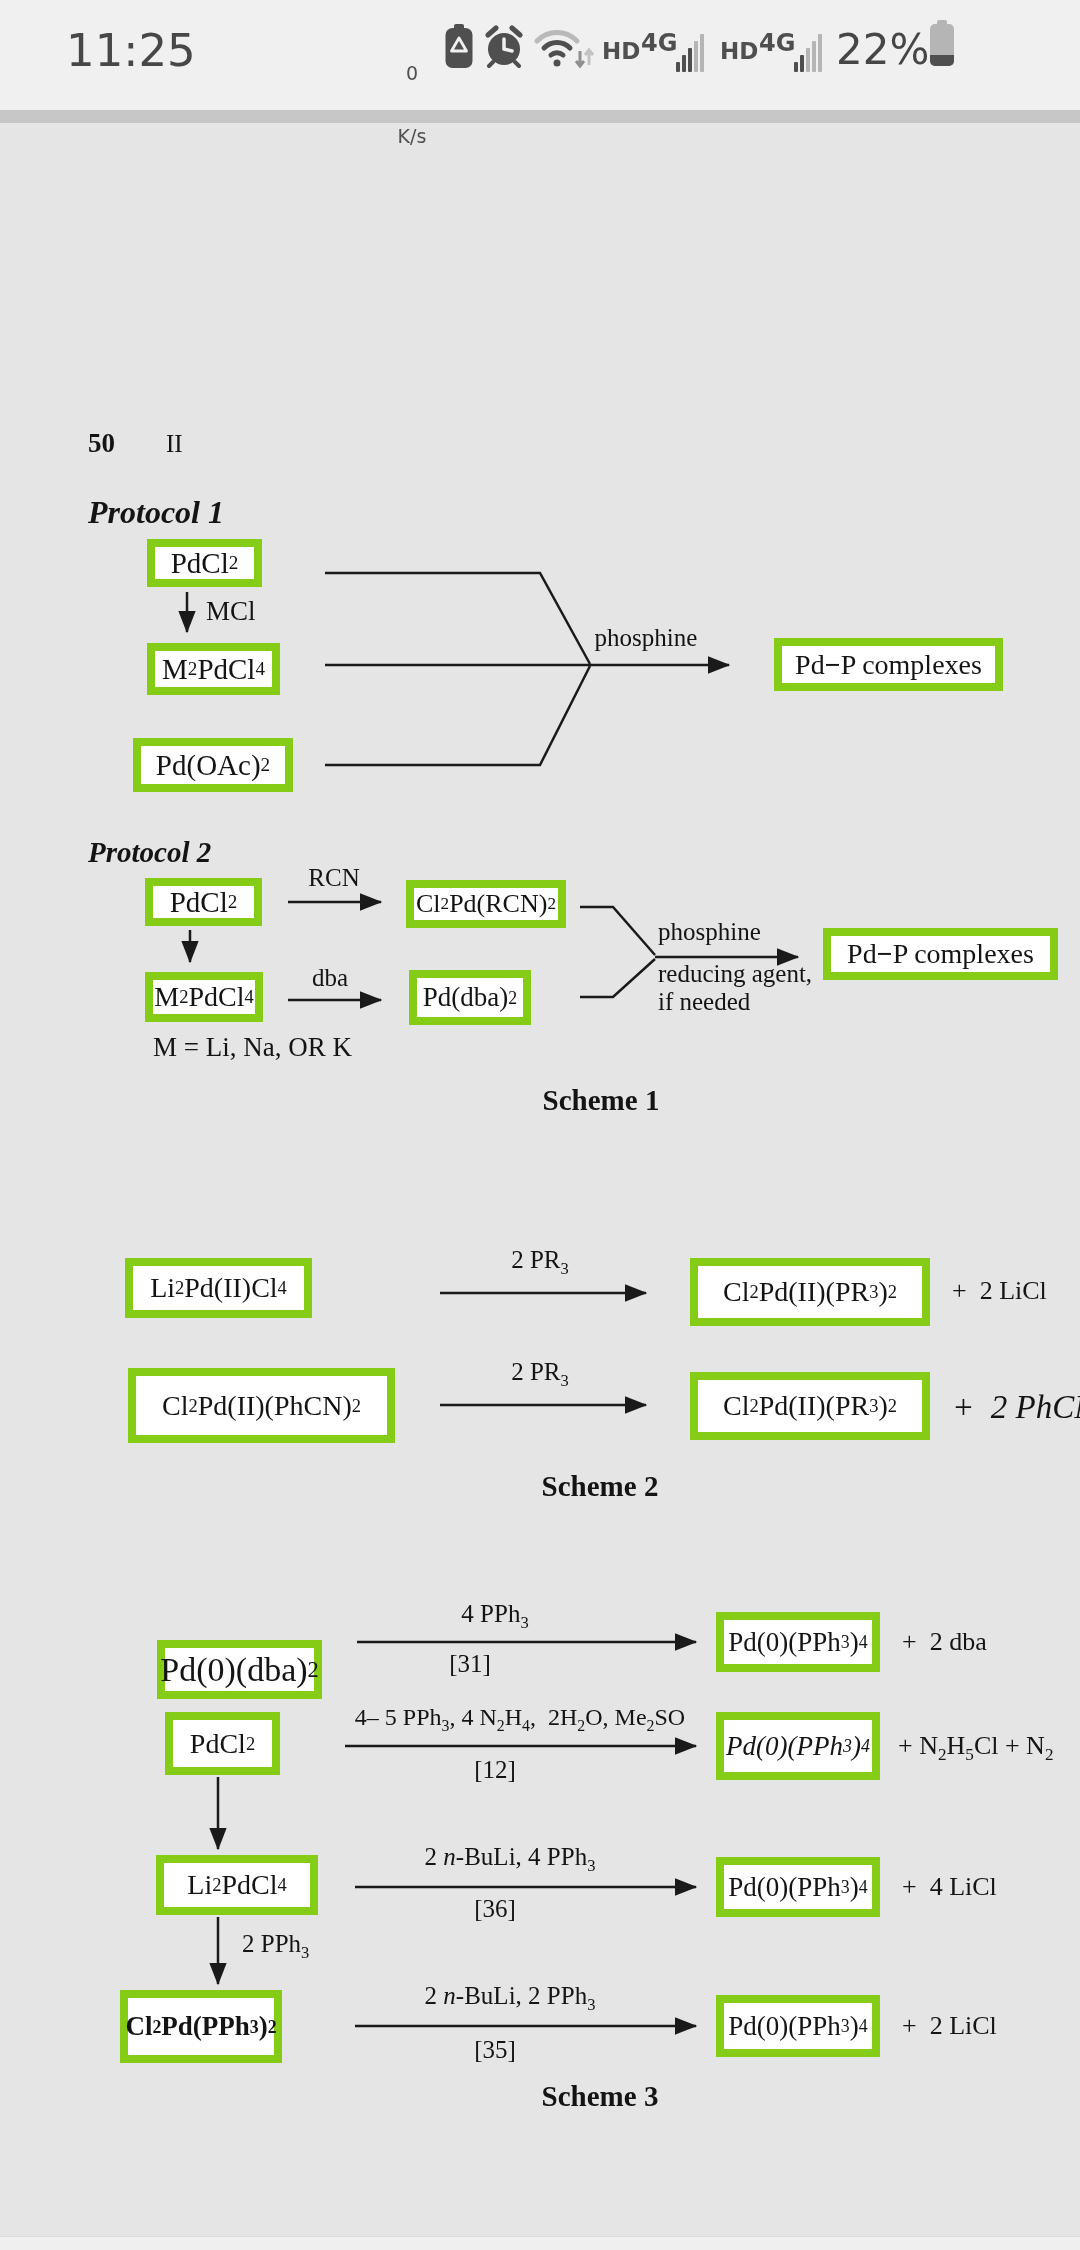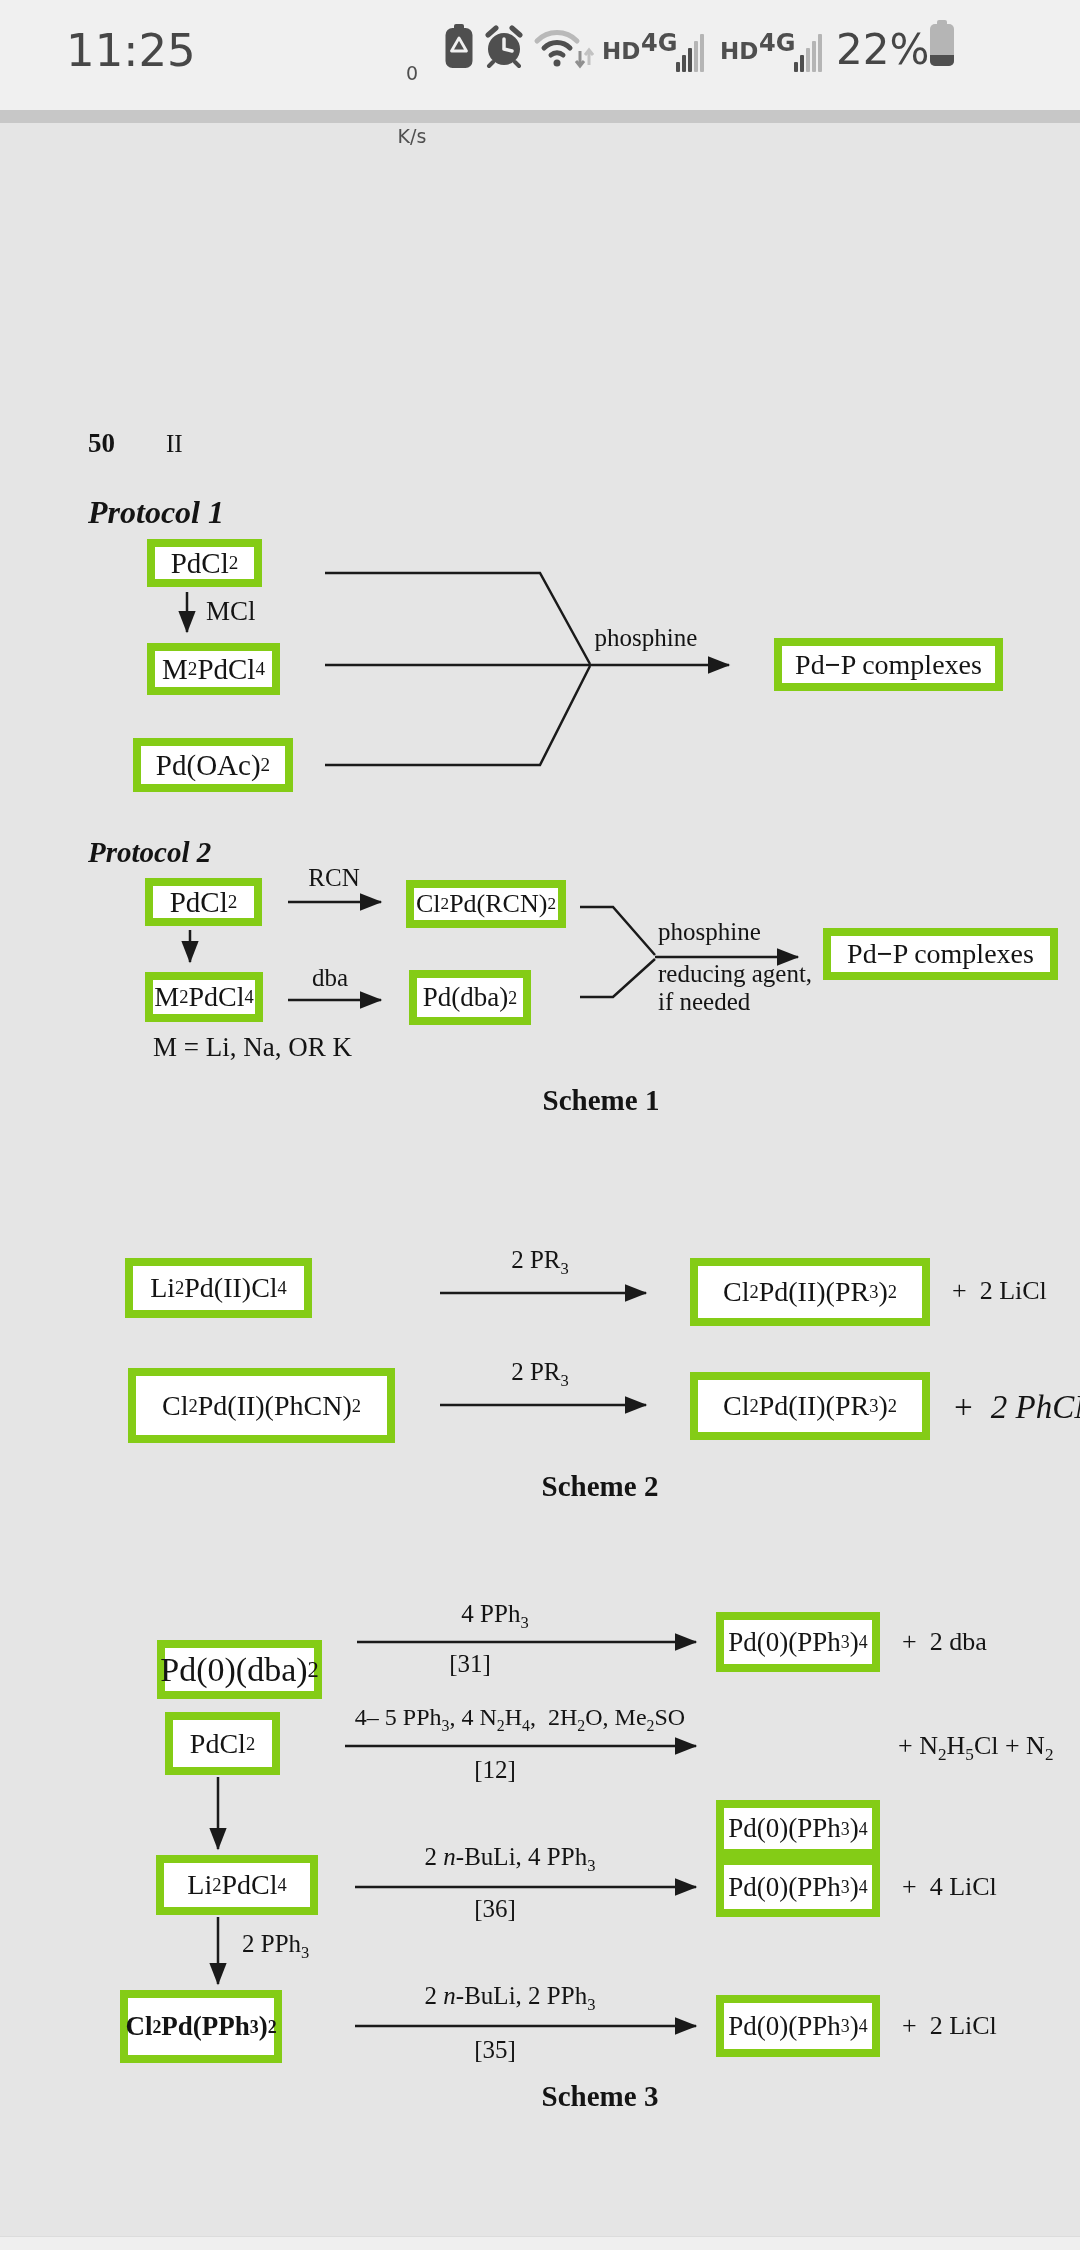--- a/index.html
+++ b/index.html
@@ -154,21 +154,21 @@
 
   <div class="box" style="left:157px;top:1612px;width:165px;height:59px;font-size:34px;margin-top:28px;">Pd(0)(dba)<sub>2</sub></div>
   <div class="lbl ctr" style="left:495px;top:1600px;font-size:25px;">4 PPh<sub>3</sub></div>
   <div class="lbl ctr" style="left:470px;top:1650px;font-size:25px;">[31]</div>
   <div class="box" style="left:716px;top:1612px;width:164px;height:60px;font-size:27px;">Pd(0)(PPh<sub>3</sub>)<sub>4</sub></div>
   <div class="lbl" style="left:902px;top:1627px;font-size:26px;">+  2 dba</div>
 
   <div class="box" style="left:165px;top:1712px;width:115px;height:63px;font-size:28px;">PdCl<sub>2</sub></div>
   <div class="lbl ctr" style="left:520px;top:1704px;font-size:24px;">4– 5 PPh<sub>3</sub>, 4 N<sub>2</sub>H<sub>4</sub>,  2H<sub>2</sub>O, Me<sub>2</sub>SO</div>
   <div class="lbl ctr" style="left:495px;top:1756px;font-size:25px;">[12]</div>
-  <div class="box" style="left:716px;top:1800px;width:164px;height:57px;font-size:27px;">Pd(0)(PPh<sub>3</sub>)<sub>4</sub></div>
+  <div class="box" style="left:716px;top:1712px;width:164px;height:68px;font-size:27px;font-style:italic;">Pd(0)(PPh<sub>3</sub>)<sub>4</sub></div>
   <div class="lbl" style="left:898px;top:1731px;font-size:26px;">+ N<sub>2</sub>H<sub>5</sub>Cl + N<sub>2</sub></div>
 
   <div class="box" style="left:156px;top:1855px;width:162px;height:60px;font-size:28px;">Li<sub>2</sub>PdCl<sub>4</sub></div>
   <div class="lbl ctr" style="left:510px;top:1843px;font-size:25px;">2 <i>n</i>-BuLi, 4 PPh<sub>3</sub></div>
   <div class="lbl ctr" style="left:495px;top:1895px;font-size:25px;">[36]</div>
   <div class="box" style="left:716px;top:1857px;width:164px;height:60px;font-size:27px;">Pd(0)(PPh<sub>3</sub>)<sub>4</sub></div>
   <div class="lbl" style="left:902px;top:1872px;font-size:26px;">+  4 LiCl</div>
 
   <div class="lbl" style="left:242px;top:1930px;font-size:25px;">2 PPh<sub>3</sub></div>
 

